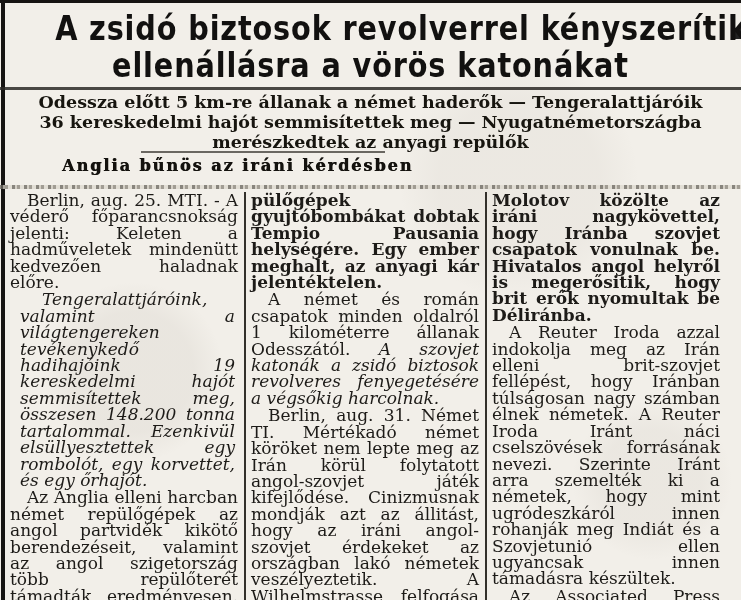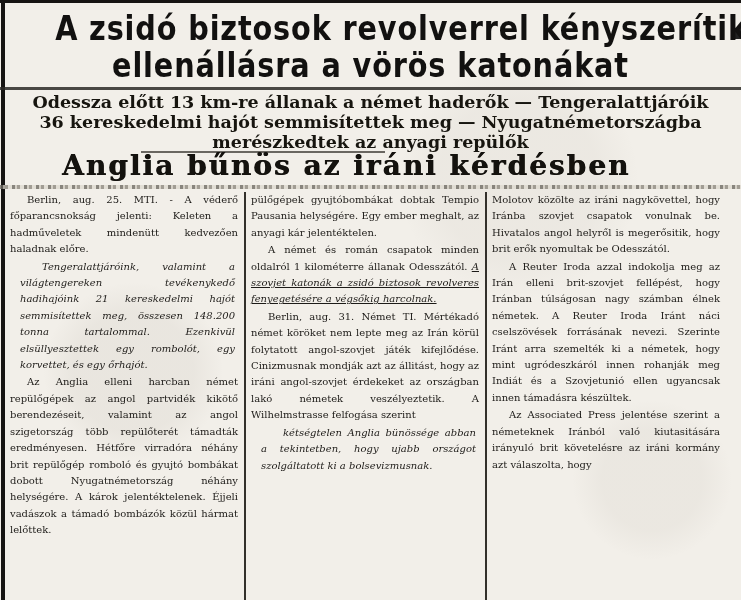--- a/index.html
+++ b/index.html
@@ -40,87 +40,87 @@
     color:#17150f;
     white-space:nowrap;
   }
   .subhead-underline{position:absolute;left:141px;top:151px;width:244px;height:2px;background:#3c3933;opacity:.75;}
 
   .section-title{
     position:absolute;left:62px;top:152px;width:395px;
     text-align:left;
     font-family:"DejaVu Serif", serif;
     font-weight:bold;
-    font-size:28px;line-height:28px;
+    font-size:16px;line-height:28px;
     letter-spacing:2px;
     color:#14120e;
     text-shadow:.6px 0 0 #14120e;
     white-space:nowrap;
   }
   .section-rule{
     position:absolute;left:0;top:185px;width:741px;height:4px;
     background:repeating-linear-gradient(90deg,#6e6a62 0 3px,#cdc8bd 3px 5px,#8d887e 5px 8px,#dedad0 8px 12px);
     opacity:.8;
   }
 
   .body-cols{
     position:absolute;left:6px;top:192px;width:731px;height:408px;
     display:flex;
   }
   .col{width:237px;box-sizing:border-box;padding:0 5px 0 4px;}
   .col-divider{width:2px;background:#33302b;margin:0 1px;}
   .col p{
     margin:0 0 1px 0;
-    font-size:10px;line-height:16.4px;
+    font-size:17px;line-height:16.4px;
     text-align:justify;
     text-indent:17px;
   }
-  .col p.no-indent{text-indent:0;}
+  .col p.no-indent{text-indent:0;font-weight:bold;}
   .col p.emph{font-style:italic;text-indent:22px;padding-left:10px;padding-right:3px;}
-  .col p em{font-style:italic;text-decoration:underline;}
+  .col p em{font-style:italic;}
 </style>
 </head>
 <body>
 
 <div class="page">
   <div class="top-border"></div>
   <div class="left-border"></div>
   <div class="edge-dash"></div>
 
   <div class="masthead">
     <div class="headline-line">A zsidó biztosok revolverrel kényszerítik</div>
     <div class="headline-line">ellenállásra a vörös katonákat</div>
   </div>
   <div class="headline-rule"></div>
 
   <div class="subhead">
-    <div class="subhead-line">Odessza előtt 13 km-re állanak a német haderők  —  Tengeralattjáróik</div>
+    <div class="subhead-line">Odessza előtt 5 km-re állanak a német haderők  —  Tengeralattjáróik</div>
     <div class="subhead-line">36 kereskedelmi hajót semmisítettek meg — Nyugatnémetországba</div>
     <div class="subhead-line">merészkedtek az anyagi repülők</div>
   </div>
   <div class="subhead-underline"></div>
 
   <div class="section-title">Anglia bűnös az iráni kérdésben</div>
   <div class="section-rule"></div>
 
   <div class="body-cols">
     <div class="col">
       <p>Berlin, aug. 25. MTI. - A véderő főparancsnokság jelenti: Keleten a hadműveletek mindenütt kedvezően haladnak előre.</p>
-      <p class="emph">Tengeralattjáróink, valamint a világtengereken tevékenykedő hadihajóink 21 kereskedelmi hajót semmisítettek meg, összesen 148.200 tonna tartalommal. Ezenkivül elsüllyesztettek egy rombolót, egy korvettet, és egy őrhajót.</p>
+      <p class="emph">Tengeralattjáróink, valamint a világtengereken tevékenykedő hadihajóink 19 kereskedelmi hajót semmisítettek meg, összesen 148.200 tonna tartalommal. Ezenkivül elsüllyesztettek egy rombolót, egy korvettet, és egy őrhajót.</p>
       <p>Az Anglia elleni harcban német repülőgépek az angol partvidék kikötő berendezéseit, valamint az angol szigetország több repülőterét támadták eredményesen. Hétfőre virradóra néhány brit repülőgép romboló és gyujtó bombákat dobott Nyugatnémetország néhány helységére. A károk jelentéktelenek. Éjjeli vadászok a támadó bombázók közül hármat lelőttek.</p>
 
     </div>
     <div class="col-divider"></div>
     <div class="col">
       <p class="no-indent">pülőgépek gyujtóbombákat dobtak Tempio Pausania helységére. Egy ember meghalt, az anyagi kár jelentéktelen.</p>
       <p><span>A német és román csapatok minden oldalról 1 kilométerre állanak Odesszától. </span><em>A szovjet katonák a zsidó biztosok revolveres fenyegetésére a végsőkig harcolnak.</em></p>
       <p>Berlin, aug. 31. Német TI. Mértékadó német köröket nem lepte meg az Irán körül folytatott angol-szovjet játék kifejlődése. Cinizmusnak mondják azt az állitást, hogy az iráni angol-szovjet érdekeket az országban lakó németek veszélyeztetik. A Wilhelmstrasse felfogása szerint</p>
       <p class="emph">kétségtelen Anglia bünössége abban a tekintetben, hogy ujabb országot szolgáltatott ki a bolsevizmusnak.</p>
 
     </div>
     <div class="col-divider"></div>
     <div class="col">
-      <p class="no-indent">Molotov közölte az iráni nagykövettel, hogy Iránba szovjet csapatok vonulnak be. Hivatalos angol helyről is megerősitik, hogy brit erők nyomultak be Odesszától.</p>
+      <p class="no-indent">Molotov közölte az iráni nagykövettel, hogy Iránba szovjet csapatok vonulnak be. Hivatalos angol helyről is megerősitik, hogy brit erők nyomultak be Déliránba.</p>
       <p>A Reuter Iroda azzal indokolja meg az Irán elleni brit-szovjet fellépést, hogy Iránban túlságosan nagy számban élnek németek. A Reuter Iroda Iránt náci cselszövések forrásának nevezi. Szerinte Iránt arra szemelték ki a németek, hogy mint ugródeszkáról innen rohanják meg Indiát és a Szovjetunió ellen ugyancsak innen támadásra készültek.</p>
       <p><span>Az Associated Press jelentése szerint a németeknek Iránból való kiutasitására irányuló brit követelésre az iráni kormány azt válaszolta, hogy </span></p>
     </div>
   </div>
 </div>
 
 </body></html>

